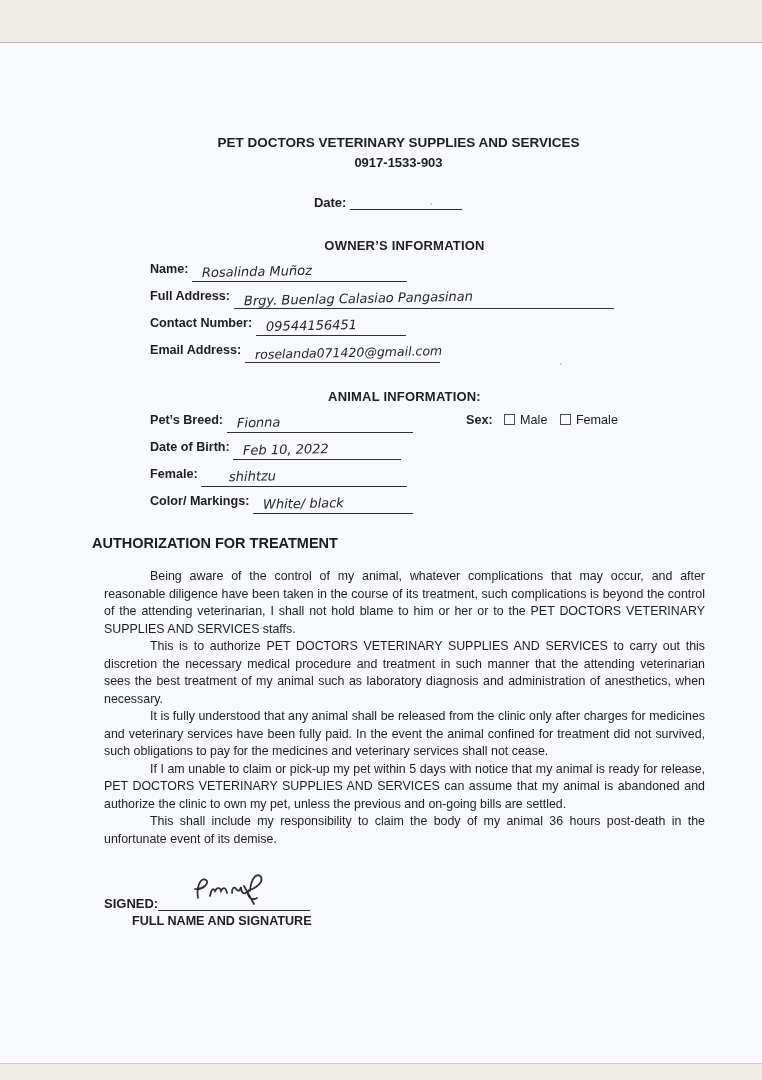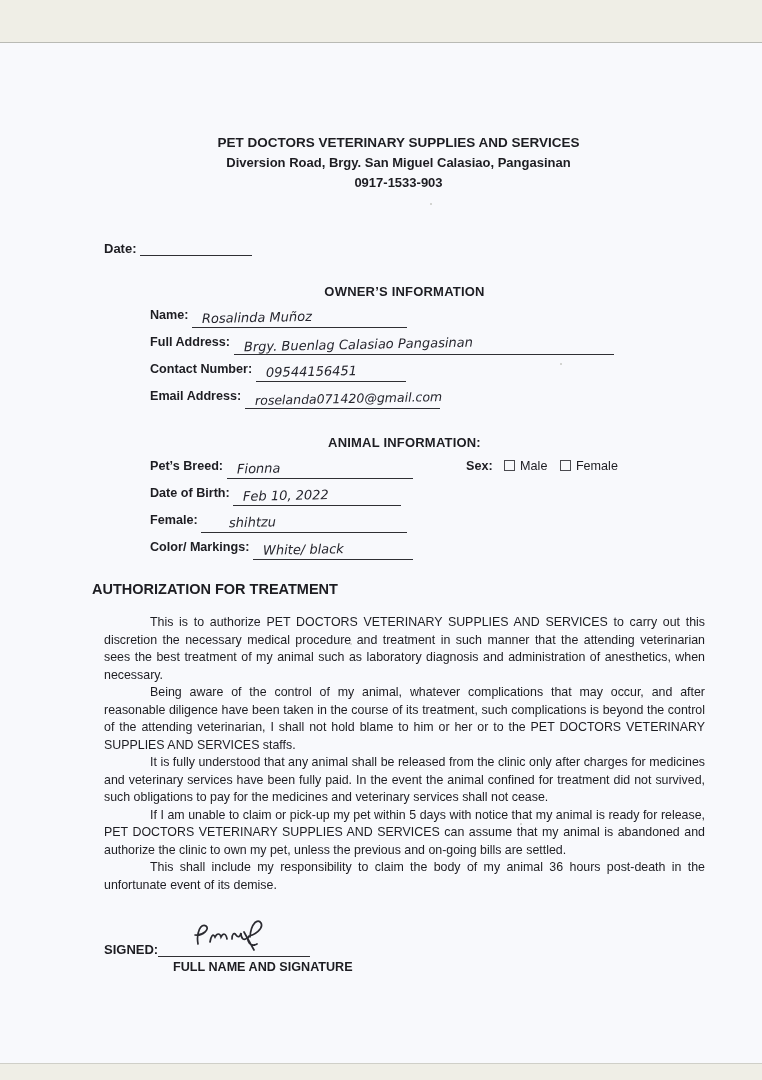--- a/index.html
+++ b/index.html
@@ -14,21 +14,21 @@
     border-top:1px solid #b9bab4;border-bottom:1px solid #cfcfc8;
     box-sizing:border-box;
     padding:90px 57px 0 104px;
   }
   
   .header{text-align:center;font-weight:bold;line-height:20px;font-size:13.5px;margin-left:-12px;}
   .header .h2{font-size:13px;}
   
   .uline{display:inline-block;border-bottom:1.5px solid #2f2f33;height:16px;vertical-align:-3px;position:relative;}
   
-  .date-row{margin-top:46px;text-align:left;padding-right:33px;font-size:13px;font-weight:bold;}
+  .date-row{margin-top:20px;text-align:center;padding-right:33px;font-size:13px;font-weight:bold;}
   .date-row .uline{width:112px;}
   
   .sec-title{font-weight:bold;font-size:13px;margin-top:28px;letter-spacing:.2px;text-align:center;}
   
   .fields{margin-left:46px;margin-top:9px;font-size:12.6px;}
   .frow{margin-top:7px;white-space:nowrap;}
   .lbl{font-weight:bold;}
   .cols{display:flex;}
   .c1{width:316px;flex:none;}
   .c2{flex:none;text-align:center;}
@@ -45,36 +45,35 @@
       vertical-align:-1px;margin:0 5px 0 9px;}
   .cb.first{margin-left:8px;}
   .cb-label{font-weight:normal;}
   
   .auth-title{text-align:left;font-weight:bold;font-size:14.5px;margin-top:21px;margin-left:-12px;}
   .body-text{margin-top:17px;font-size:12.4px;line-height:17.5px;text-align:justify;}
   .body-text p{margin:0;text-indent:46px;}
   
   .sig-row{margin-top:46px;font-size:13px;font-weight:bold;display:flex;align-items:flex-end;}
   .signed-line{width:152px;}
-  .sig-caption{margin-left:69px;margin-top:3px;font-size:12.6px;font-weight:bold;}
+  .sig-caption{margin-left:28px;margin-top:3px;font-size:12.6px;font-weight:bold;}
   .adm-group{margin-left:66px;}
   .adm-line{width:178px;}
   .sig-svg{position:absolute;left:26px;top:-30px;}
   
   .speck{position:absolute;width:2px;height:2px;background:#c9c9c4;border-radius:50%;}
 </style>
 </head>
 <body>
 
 <div class="scan">
   <div class="paper">
 
     <div class="header">
       <div>PET DOCTORS VETERINARY SUPPLIES AND SERVICES</div>
-      <div class="h2">Diversion Road, Brgy. San Miguel Calasiao, Pangasinan</div>
       <div class="h2">0917-1533-903</div>
     </div>
 
     <div class="date-row">
       <span class="lbl">Date:</span>
       <span class="uline"></span>
     </div>
 
     <div class="sec-title">OWNER’S INFORMATION</div>
     <div class="fields">
@@ -120,22 +119,22 @@
         </span>
       </div>
       <div class="frow">
         <span class="lbl">Color/ Markings:</span>
         <span class="uline" style="width:160px"><span class="hw">White/ black</span></span>
       </div>
     </div>
 
     <div class="auth-title">AUTHORIZATION FOR TREATMENT</div>
     <div class="body-text">
+      <p>Being aware of the control of my animal, whatever complications that may occur, and after reasonable diligence have been taken in the course of its treatment, such complications is beyond the control of the attending veterinarian, I shall not hold blame to him or her or to the PET DOCTORS VETERINARY SUPPLIES AND SERVICES staffs.</p>
       <p>This is to authorize PET DOCTORS VETERINARY SUPPLIES AND SERVICES to carry out this discretion the necessary medical procedure and treatment in such manner that the attending veterinarian sees the best treatment of my animal such as laboratory diagnosis and administration of anesthetics, when necessary.</p>
-      <p>Being aware of the control of my animal, whatever complications that may occur, and after reasonable diligence have been taken in the course of its treatment, such complications is beyond the control of the attending veterinarian, I shall not hold blame to him or her or to the PET DOCTORS VETERINARY SUPPLIES AND SERVICES staffs.</p>
       <p>It is fully understood that any animal shall be released from the clinic only after charges for medicines and veterinary services have been fully paid. In the event the animal confined for treatment did not survived, such obligations to pay for the medicines and veterinary services shall not cease.</p>
       <p>If I am unable to claim or pick-up my pet within 5 days with notice that my animal is ready for release, PET DOCTORS VETERINARY SUPPLIES AND SERVICES can assume that my animal is abandoned and authorize the clinic to own my pet, unless the previous and on-going bills are settled.</p>
       <p>This shall include my responsibility to claim the body of my animal 36 hours post-death in the unfortunate event of its demise.</p>
     </div>
 
     <div class="sig-row">
       <span class="lbl">SIGNED:</span>
       <span class="uline signed-line">
         <svg class="sig-svg" width="100" height="44" viewBox="0 0 100 44">
           <path d="M14 34 C12 22 17 13 22 16 C26 19 19 26 11 25 M26 32 C27 26 29 23 31 27 C33 23 36 23 37 27 C39 23 42 23 43 29 M48 29 C48 24 50 22 52 25 C54 28 56 27 57 23 C57 29 60 31 63 28 M66 27 C67 13 74 8 77 13 C80 19 70 25 65 26 C62 30 66 38 73 34 M60 22 L70 40" stroke="#2b2b31" fill="none" stroke-width="1.7" stroke-linecap="round"></path>

